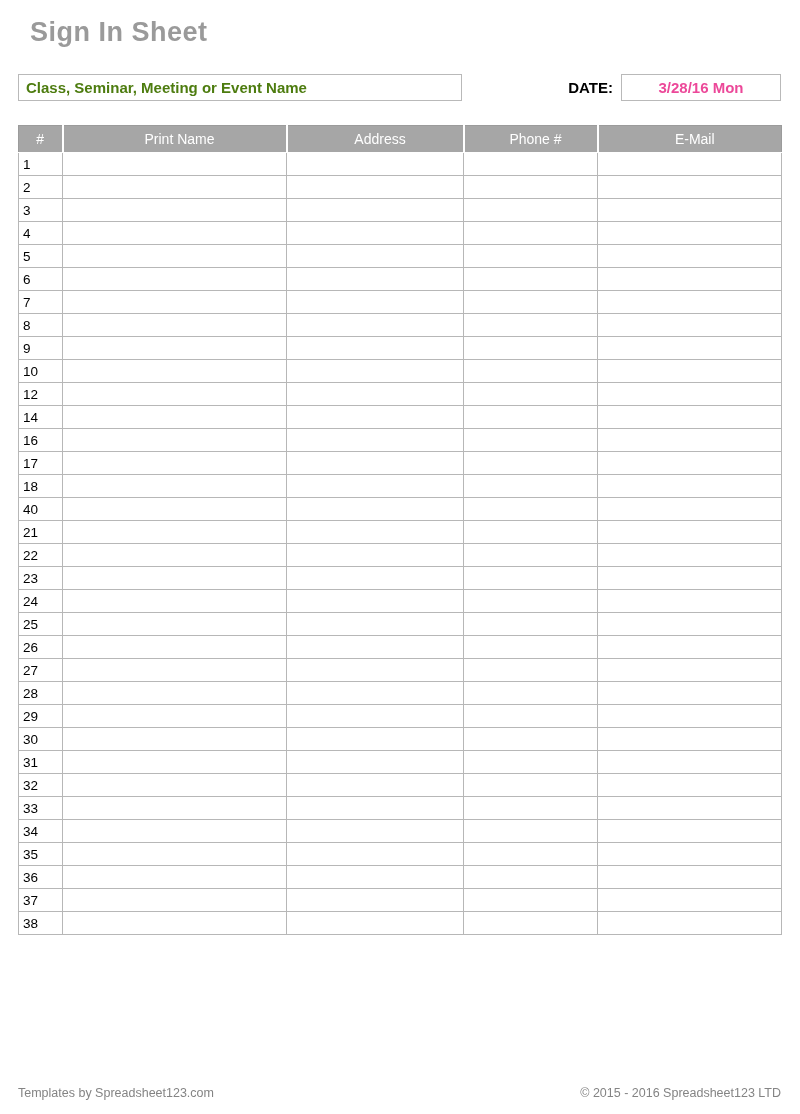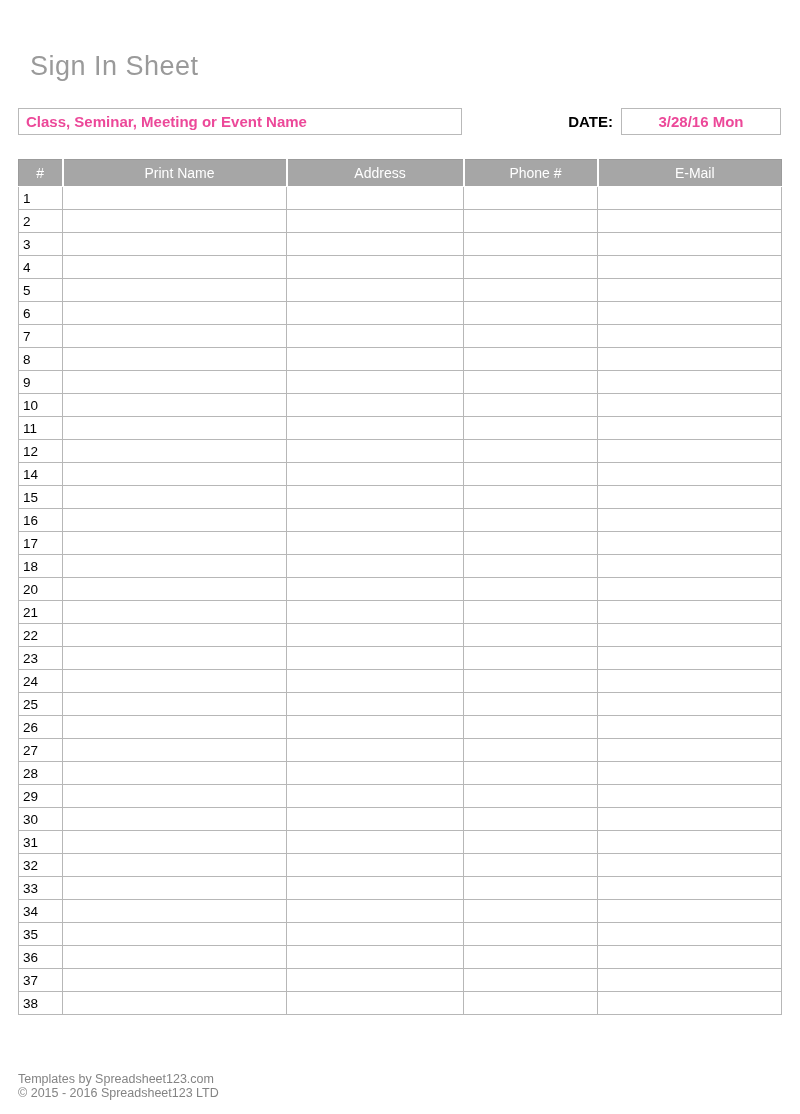--- a/index.html
+++ b/index.html
@@ -10,45 +10,44 @@
     font-family: "Liberation Sans", sans-serif;
     position: relative;
     overflow: hidden;
   }
   .page {
     padding: 16px 18px 0 18px;
     width: 800px;
   }
   .doc-title {
     font-size: 27px;
-    font-weight: 400;
+    font-weight: 700;
     color: #9a9a9a;
     letter-spacing: 0.5px;
     margin-left: 12px;
     height: 32px;
     line-height: 32px;
-    margin-top: 34px;
   }
   .meta-row {
     margin-top: 26px;
     display: flex;
     align-items: center;
     width: 763px;
     height: 27px;
   }
   .event-box {
     width: 444px;
     height: 27px;
     border: 1px solid #b9b9b9;
     display: flex;
     align-items: center;
     padding-left: 7px;
     font-size: 15px;
     font-weight: 700;
-    color: #ec4899;
+    color: #4d7c0f;
     background: #ffffff;
   }
   .date-label {
     margin-left: auto;
     font-size: 15px;
     font-weight: 700;
     color: #000000;
     padding-right: 8px;
   }
   .date-box {
@@ -109,21 +108,20 @@
   table.signin tbody tr:first-child td { border-top: 1px solid #ffffff; }
   .footer {
     position: absolute;
     left: 18px;
     right: 19px;
     bottom: 14px;
     display: flex;
     justify-content: space-between;
     font-size: 12.5px;
     color: #848484;
-    flex-direction: column;
   }
 </style>
 </head>
 <body>
 
 <div class="page">
 
   <div class="doc-title">Sign In Sheet</div>
 
   <div class="meta-row">
@@ -214,48 +212,34 @@
           <td></td>
         </tr>
         <tr>
           <td class="num-cell">10</td>
           <td></td>
           <td></td>
           <td></td>
           <td></td>
         </tr>
         <tr>
-          <td class="num-cell">11</td>
-          <td></td>
-          <td></td>
-          <td></td>
-          <td></td>
-        </tr>
-        <tr>
           <td class="num-cell">12</td>
           <td></td>
           <td></td>
           <td></td>
           <td></td>
         </tr>
         <tr>
           <td class="num-cell">14</td>
           <td></td>
           <td></td>
           <td></td>
           <td></td>
         </tr>
         <tr>
-          <td class="num-cell">15</td>
-          <td></td>
-          <td></td>
-          <td></td>
-          <td></td>
-        </tr>
-        <tr>
           <td class="num-cell">16</td>
           <td></td>
           <td></td>
           <td></td>
           <td></td>
         </tr>
         <tr>
           <td class="num-cell">17</td>
           <td></td>
           <td></td>
@@ -263,21 +247,21 @@
           <td></td>
         </tr>
         <tr>
           <td class="num-cell">18</td>
           <td></td>
           <td></td>
           <td></td>
           <td></td>
         </tr>
         <tr>
-          <td class="num-cell">20</td>
+          <td class="num-cell">40</td>
           <td></td>
           <td></td>
           <td></td>
           <td></td>
         </tr>
         <tr>
           <td class="num-cell">21</td>
           <td></td>
           <td></td>
           <td></td>

